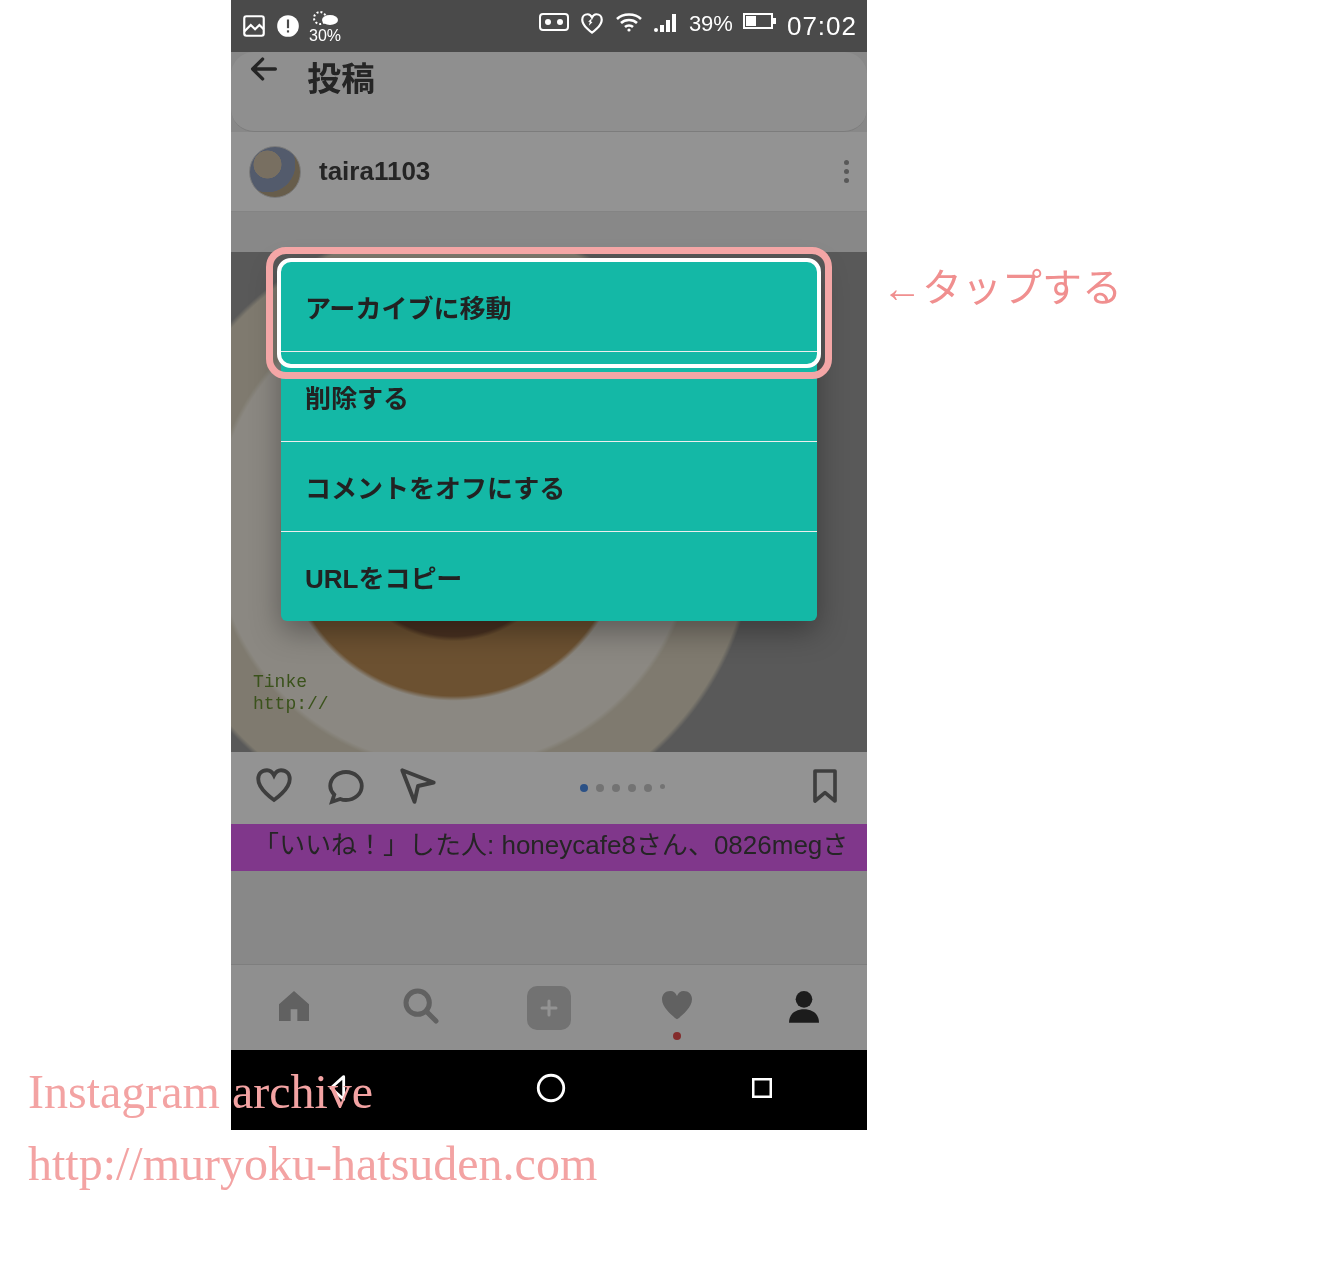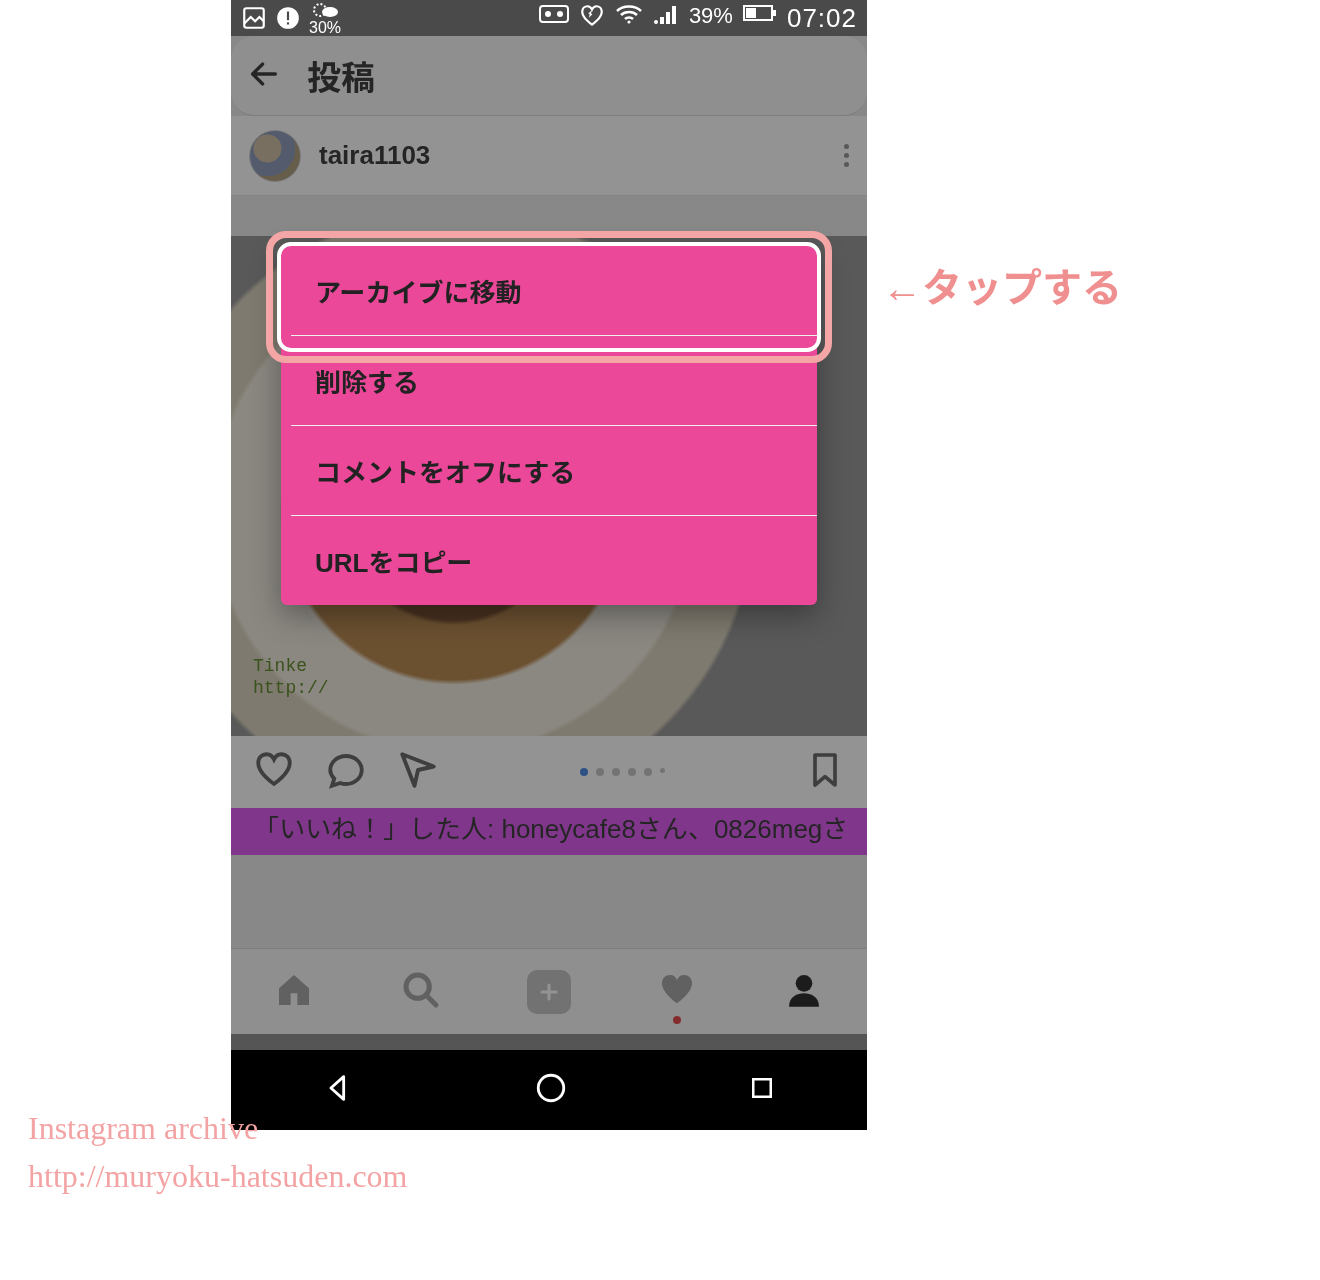--- a/index.html
+++ b/index.html
@@ -14,21 +14,21 @@
   .phone {
     position: absolute;
     left: 231px;
     top: 0;
     width: 636px;
     height: 1130px;
     background: #555;
   }
   
   .status-bar {
-    height: 36px;
+    height: 52px;
     background: #4a4a4a;
     color: #fff;
     display: flex;
     align-items: center;
     padding: 0 10px;
     font-size: 24px;
     gap: 6px;
   }
   .status-left { display: flex; align-items: center; gap: 8px; }
   .status-right { margin-left: auto; display: flex; gap: 10px; }
@@ -46,21 +46,21 @@
   }
   .dim-overlay {
     position: absolute; inset: 0;
     background: rgba(40,40,40,0.50);
     z-index: 20;
   }
   .app-header {
     height: 80px;
     background: #f7f7f7;
     display: flex;
-    align-items: center;
+    align-items: flex-start;
     gap: 26px;
     padding: 0 16px;
     border-bottom: 1px solid #d0d0d0;
     border-radius: 23px;
   }
   .app-header .title { font-size: 34px; font-weight: 700; color: #222; }
   .user-row {
     height: 80px;
     background: #fff;
     display: flex;
@@ -139,25 +139,24 @@
   }
 
   
   .menu-container{
     position:absolute;
     z-index:50;
     left:50px; right:50px;
     top:210px;
   }
   .menu{
-    background:#ec4899;
+    background:#14b8a6;
     border-radius:6px;
     box-shadow: 0 10px 30px rgba(0,0,0,0.35);
     overflow:hidden;
-    padding-left:10px;
   }
   .menu-item{
     padding: 26px 24px;
     font-size: 26px;
     font-weight:700;
     color:#222;
     border-bottom:1px solid #eee;
   }
   .menu-item:last-child{border-bottom:none;}
 
@@ -180,34 +179,34 @@
     border-radius:14px;
   }
 
   
   .annot {
     position:absolute;
     left: 882px;
     top: 256px;
     color:#f08f8f;
     font-size:40px;
-    font-weight:700;
+    font-weight:400;
     display:flex;
     align-items:center;
     gap:4px;
   }
 
   
   .script-note{
     position:absolute;
     left:28px;
     bottom:80px;
     color:#f3a3a3;
     font-family: "Brush Script MT","Segoe Script",cursive;
-    font-size:32px;
+    font-size:48px;
     line-height:1.5;
   }
 
   .icon-stroke{stroke:#555;stroke-width:2.2;fill:none;}
 </style>
 </head>
 <body>
 
 <div class="phone">
 

